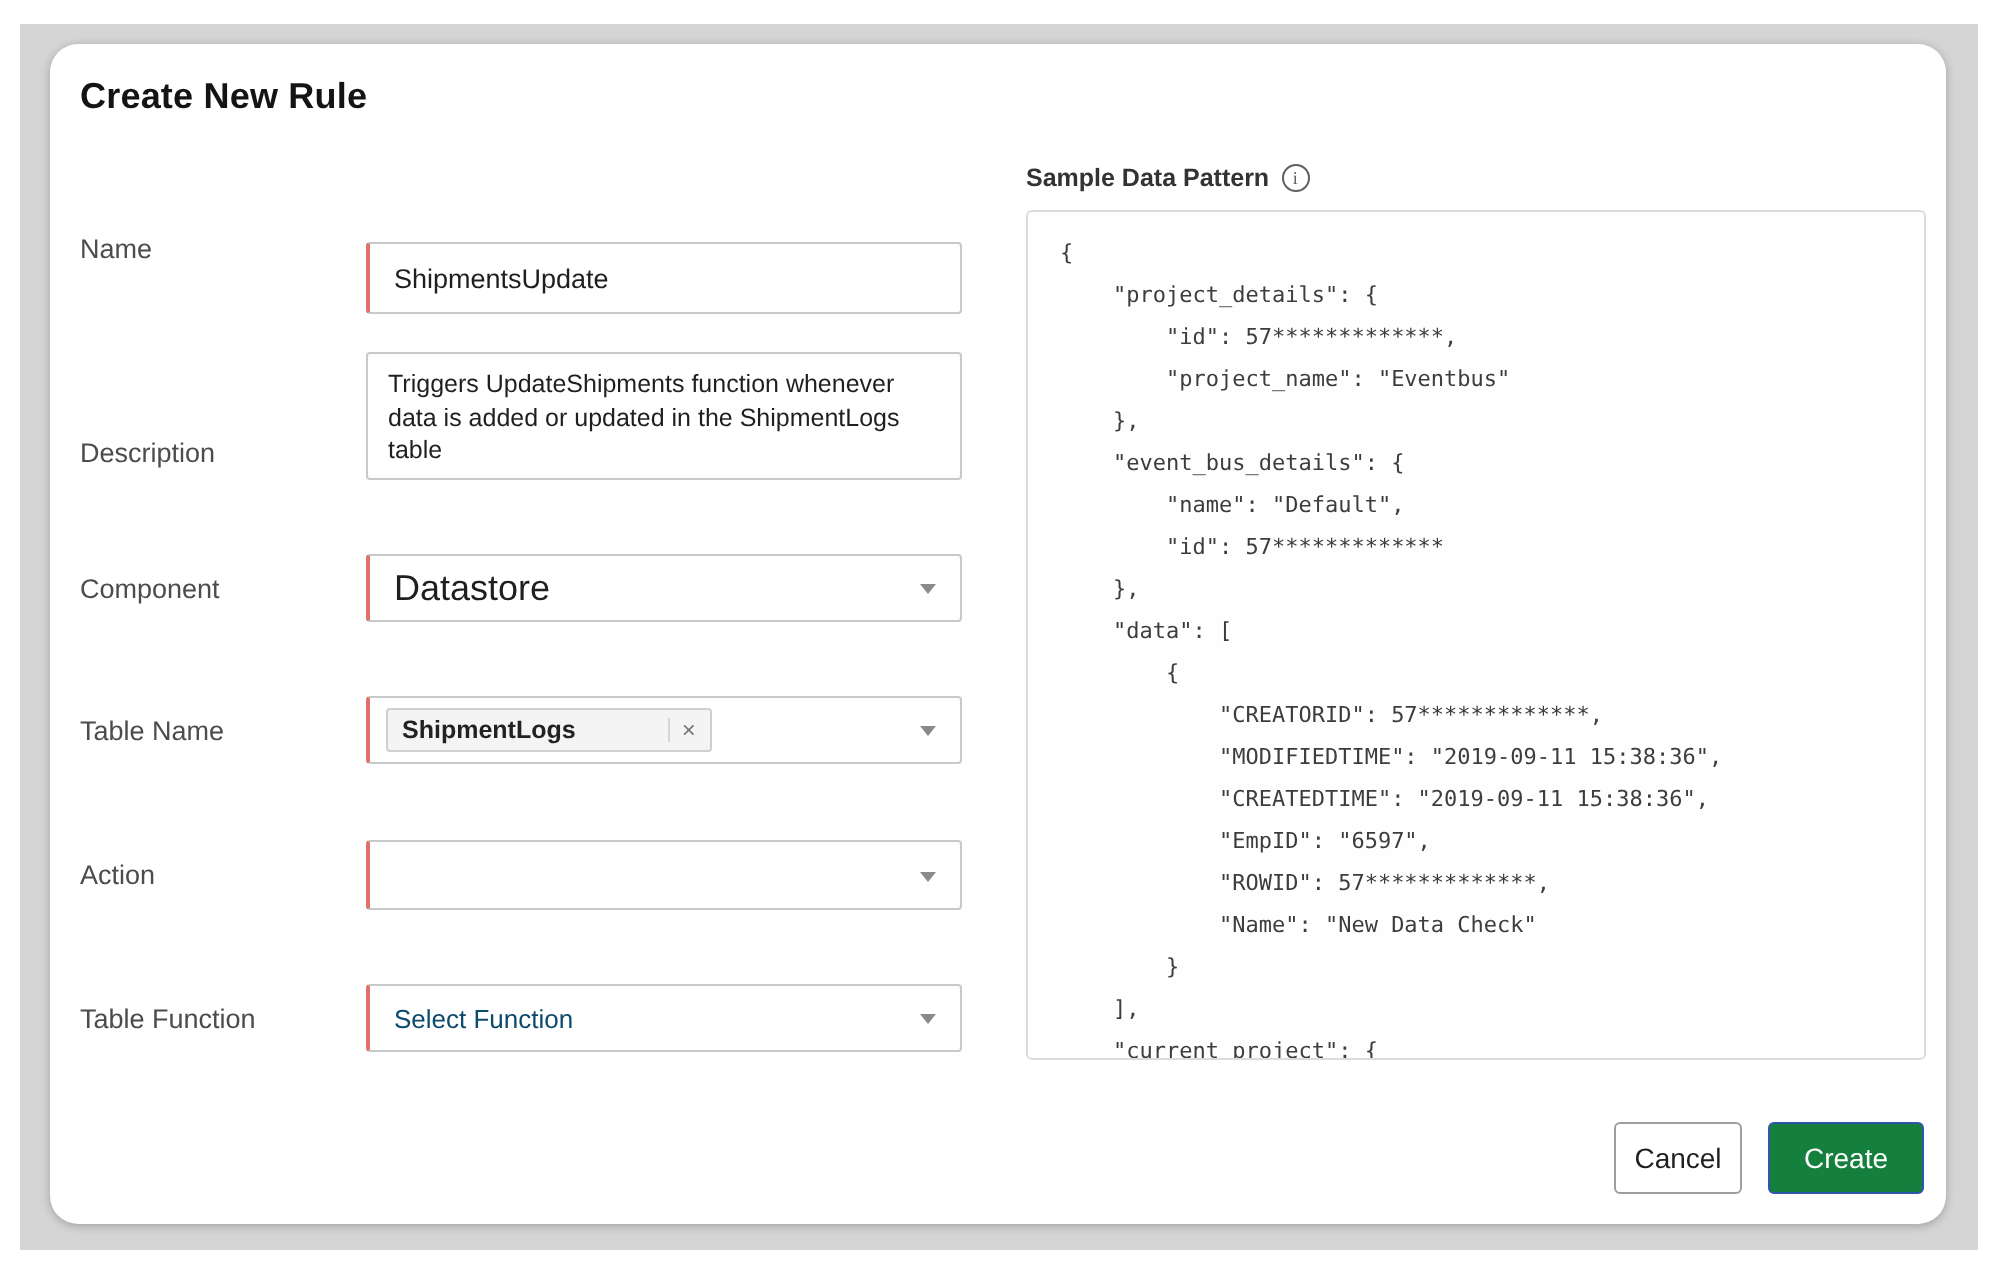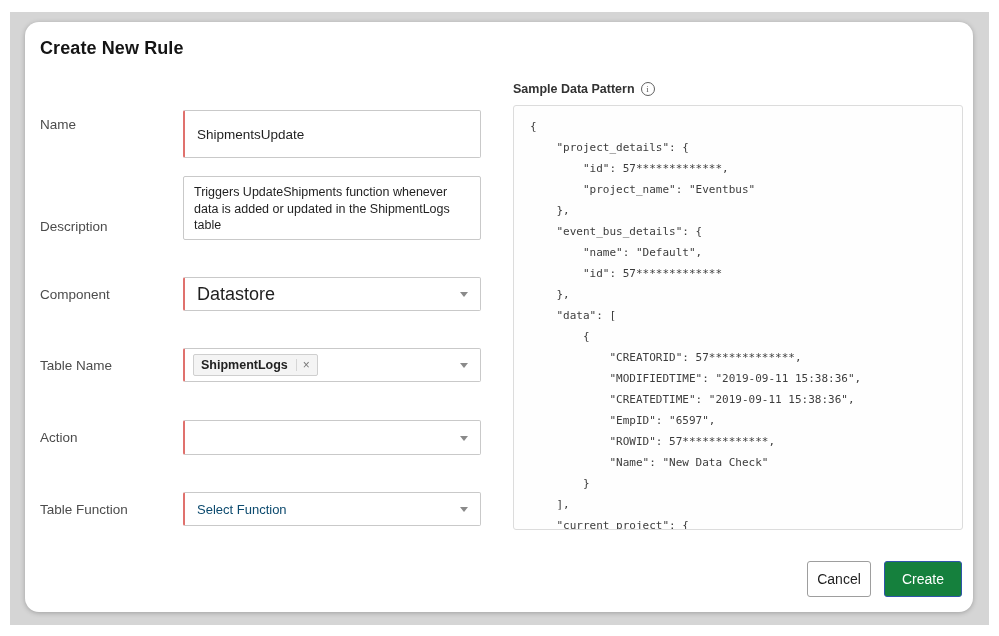--- a/index.html
+++ b/index.html
@@ -23,21 +23,21 @@
     position:absolute; left:158px; width:298px; background:#fff;
     border:1px solid #c9c9c9; border-radius:2px; display:flex; align-items:center;
   }
   .field.required { border-left:2px solid #e0716d; }
   .lbl-name { top:85px; height:34px; }
   .lbl-desc { top:172px; height:64px;text-align:right; }
   .lbl-comp { top:255px; height:34px; }
   .lbl-table { top:326px; height:34px; }
   .lbl-action { top:398px; height:35px; }
   .lbl-target { top:470px; height:34px; }
-  .f-name { top:88px; height:48px; }
+  .f-name { top:99px; height:36px; }
   .f-desc { top:154px; height:64px; align-items:flex-start; }
   .f-comp { top:255px; height:34px; }
   .f-table { top:326px; height:34px; }
   .f-action { top:398px; height:35px; }
   .f-target { top:470px; height:34px; }
   .text-input {
     width:100%; height:100%; border:0; outline:none; background:transparent;
     font-family:"Liberation Sans", sans-serif; font-size:13.5px; color:#1f1f1f; padding:0 12px;
   }
   .textarea-input {
@@ -48,21 +48,21 @@
   .select-value { font-size:18px; color:#1f1f1f; padding-left:12px; }
   .select-placeholder { font-size:13px; color:#0c4a6e; padding-left:12px; }
   .caret {
     position:absolute; right:12px; top:50%; margin-top:-2px;
     width:0; height:0; border-left:4.5px solid transparent; border-right:4.5px solid transparent;
     border-top:5px solid #8a8a8a;
   }
   .chip {
     display:inline-flex; align-items:center; margin-left:8px; height:22px;
     background:#f4f4f4; border:1px solid #cfcfcf; border-radius:2px; padding:0 7px;
-    font-size:12.5px; color:#222; font-weight:700;
+    font-size:12.5px; color:#222; font-weight:700;gap:38px;
   }
   .chip-x {
     margin-left:8px; font-weight:400; color:#777; font-size:12px; cursor:pointer;
     border-left:1px solid #d6d6d6; padding-left:6px; line-height:1;
   }
   
   .sample-header {
     position:absolute; left:488px; top:60px; display:flex; align-items:center;
     font-size:12.5px; font-weight:700; color:#333;
   }

